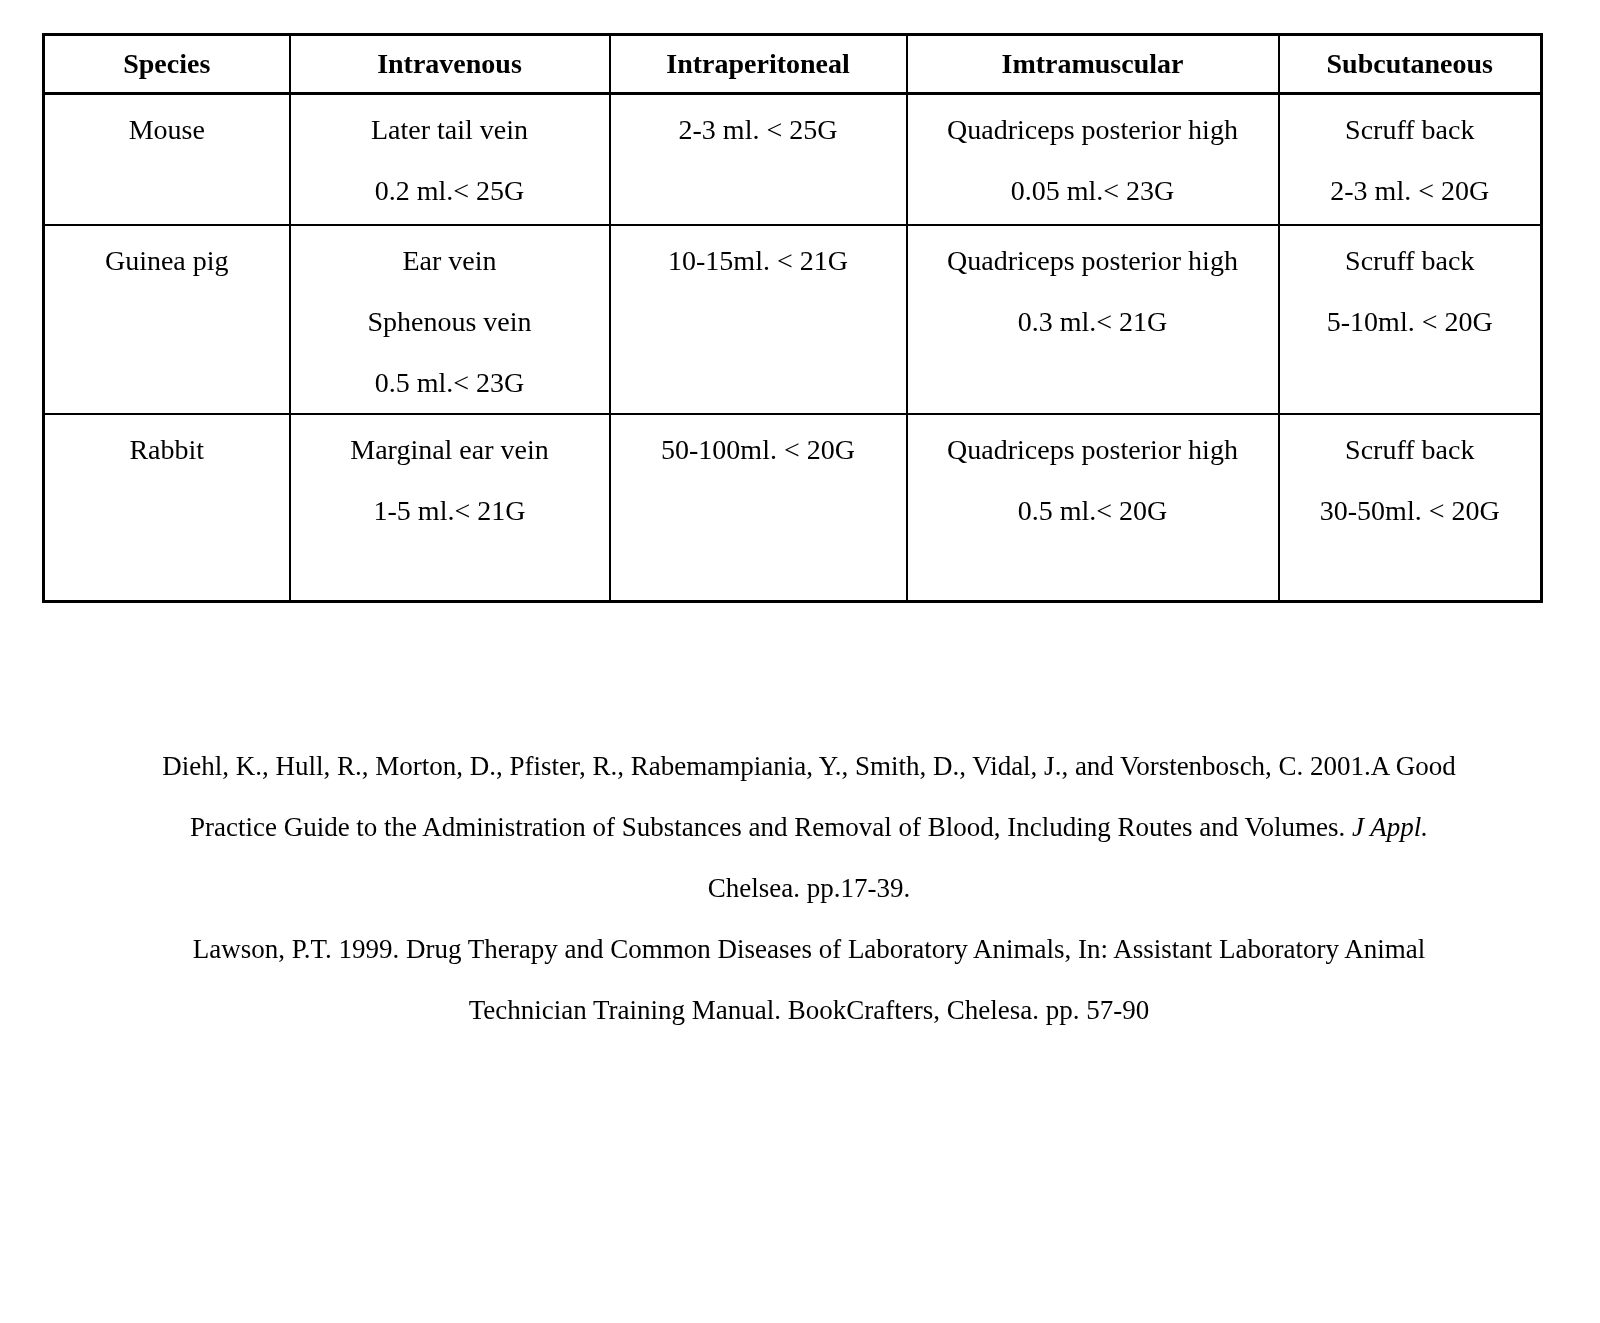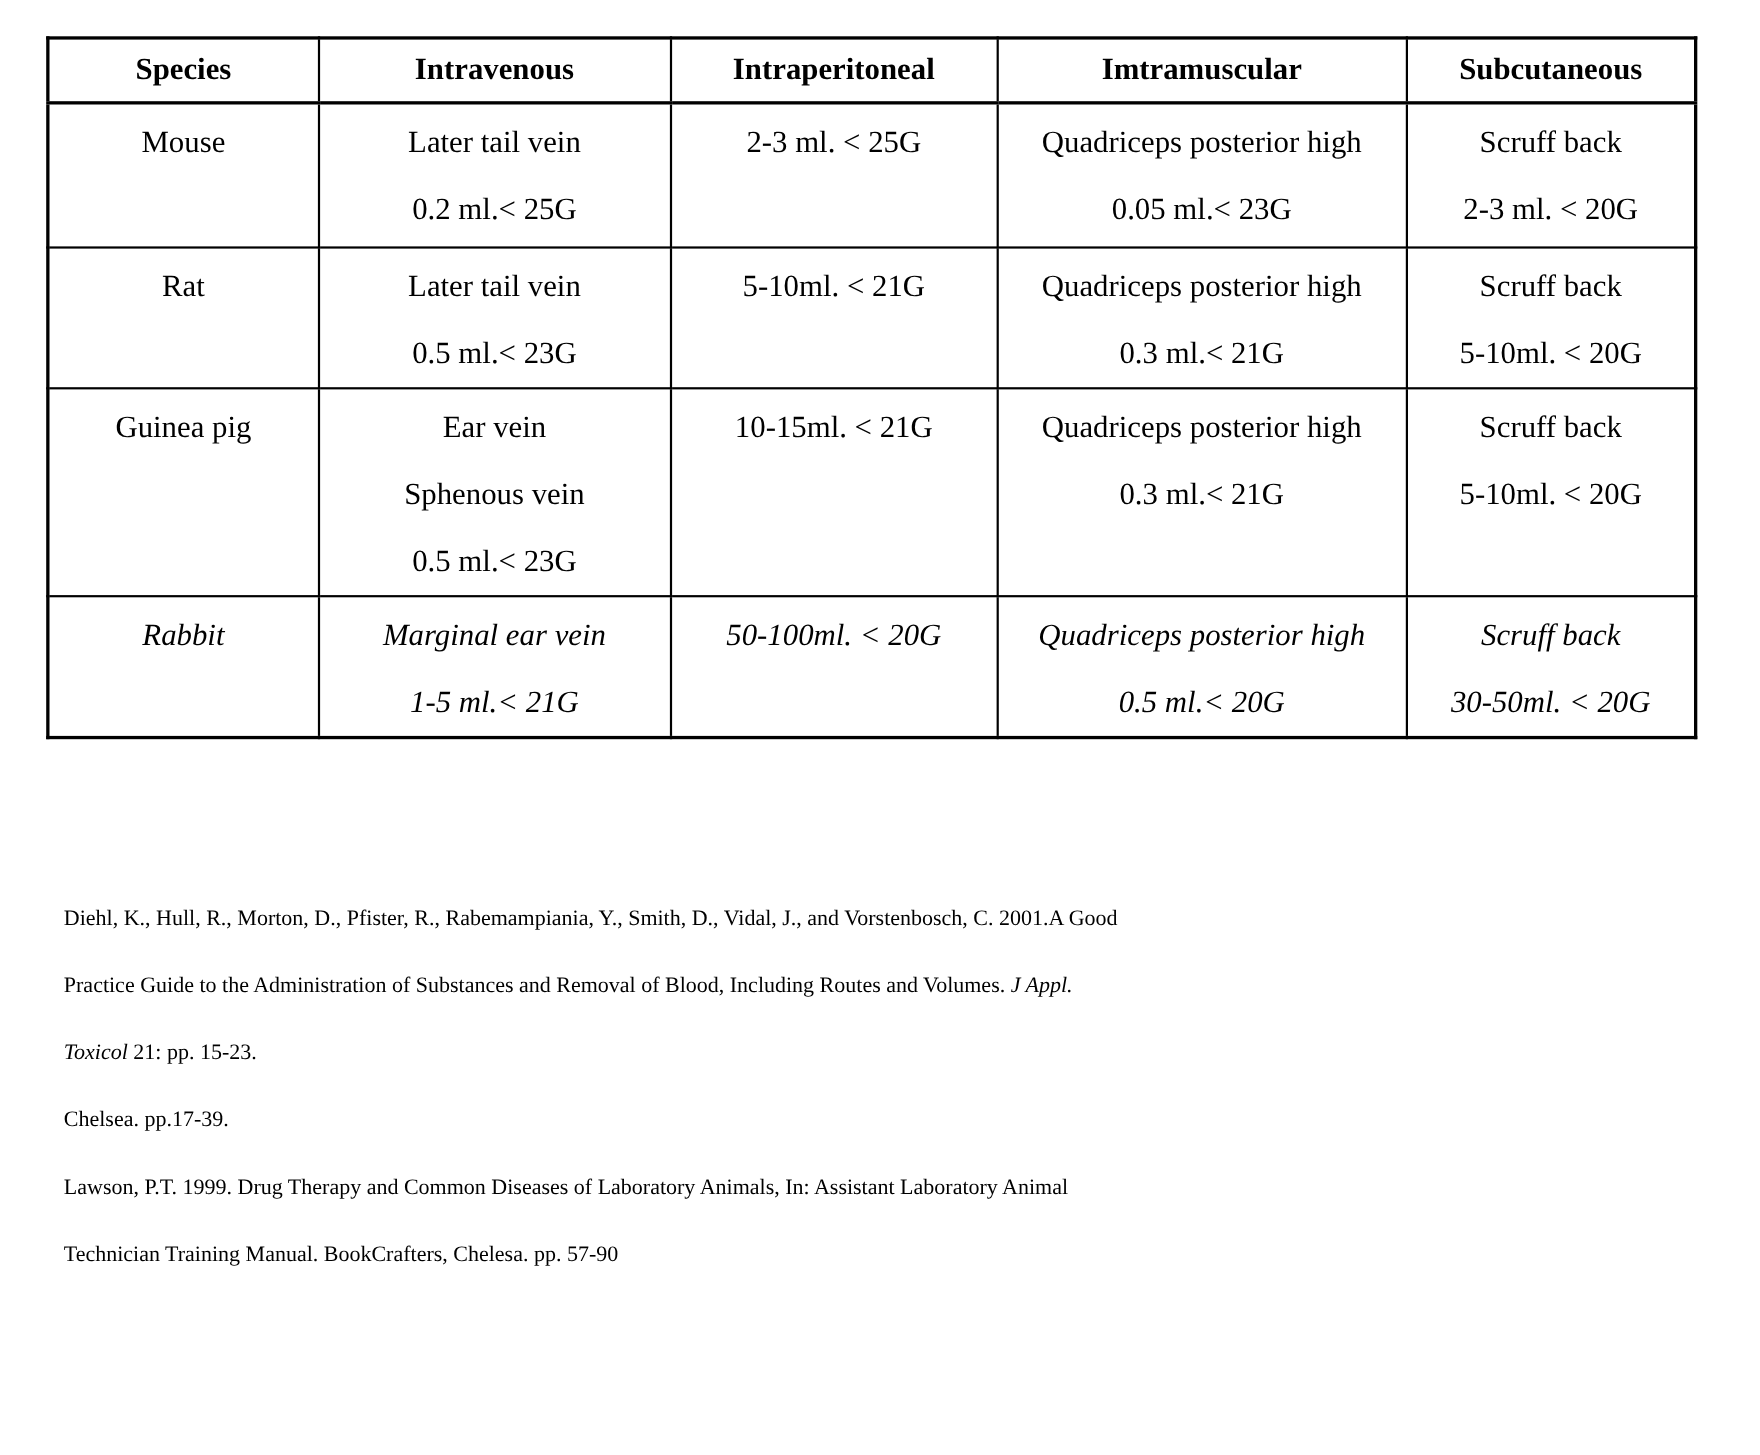--- a/index.html
+++ b/index.html
@@ -57,23 +57,24 @@
     margin: 133px 40px 0 58px;
   }
   .refs h2 {
     margin: 0 0 26px 0;
     font-size: 32px;
     font-weight: bold;
     line-height: 1.2;
   }
   .refs p.ref-line {
     margin: 0;
-    font-size: 20px;
+    font-size: 27px;
     line-height: 61px;
     white-space: pre;
+    text-align: center;
   }
   .it { font-style: italic; }
 </style>
 </head>
 <body>
 
 <div class="page">
 
   <table class="routes">
     <colgroup>
@@ -104,40 +105,20 @@
         <td>
           <p>2-3 ml. &lt; 25G</p>
         </td>
         <td>
           <p>Quadriceps posterior high</p>
           <p>0.05 ml.&lt; 23G</p>
         </td>
         <td>
           <p>Scruff back</p>
           <p>2-3 ml. &lt; 20G</p>
-        </td>
-      </tr>
-      <tr>
-        <td>
-            <p>Rat</p>
-          </td>
-        <td>
-          <p>Later tail vein</p>
-          <p>0.5 ml.&lt; 23G</p>
-        </td>
-        <td>
-          <p>5-10ml. &lt; 21G</p>
-        </td>
-        <td>
-          <p>Quadriceps posterior high</p>
-          <p>0.3 ml.&lt; 21G</p>
-        </td>
-        <td>
-          <p>Scruff back</p>
-          <p>5-10ml. &lt; 20G</p>
         </td>
       </tr>
       <tr>
         <td>
             <p>Guinea pig</p>
           </td>
         <td>
           <p>Ear vein</p>
           <p>Sphenous vein</p>
           <p>0.5 ml.&lt; 23G</p>
@@ -176,21 +157,20 @@
       </tr>
     </tbody>
   </table>
 
   <section class="refs">
 
     <p class="ref-line"><span>Diehl, K., Hull, R., Morton, D., Pfister, R., Rabemampiania, Y., Smith, D., Vidal, J., and Vorstenbosch, C. 2001.A Good</span></p>
 
     <p class="ref-line"><span>Practice Guide to the Administration of Substances and Removal of Blood, Including Routes and Volumes. </span><span class="it">J Appl.</span></p>
 
-    <p class="ref-line"><span class="it">Toxicol</span><span> 21: pp. 15-23.</span></p>
 
 
     <p class="ref-line"><span>Chelsea. pp.17-39.</span></p>
 
     <p class="ref-line"><span>Lawson, P.T. 1999. Drug Therapy and Common Diseases of Laboratory Animals, In: Assistant Laboratory Animal</span></p>
 
     <p class="ref-line"><span>Technician Training Manual. BookCrafters, Chelesa. pp. 57-90</span></p>
   </section>
 
 </div>

